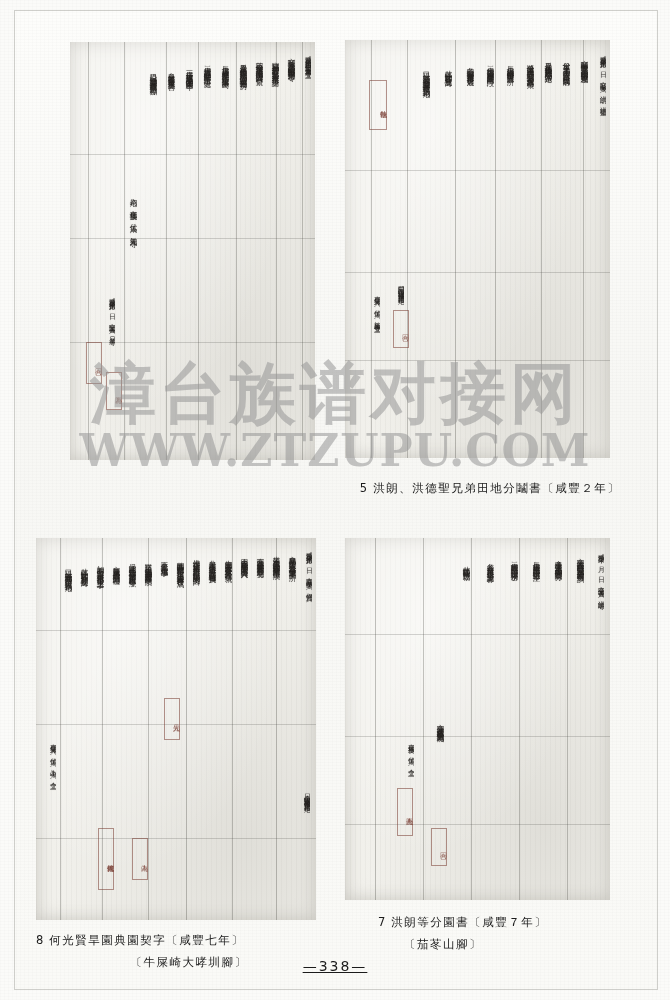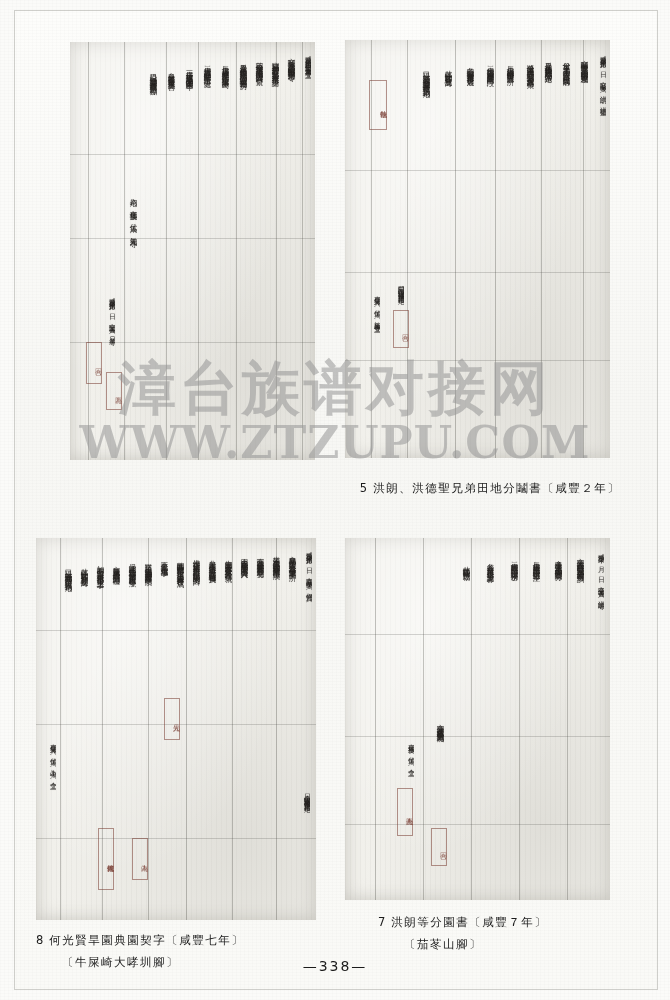--- a/index.html
+++ b/index.html
@@ -115,22 +115,22 @@
 
   
   .wm {
     position: absolute;
     left: 0; right: 0;
     text-align: center;
     pointer-events: none;
     user-select: none;
   }
   .wm-cn {
-    font-family: Liberation Serif, serif;
-    font-size: 58px;
+    font-family: Liberation Sans, sans-serif;
+    font-size: 66px;
     font-weight: 700;
     color: rgba(150,150,150,0.55);
     letter-spacing: 4px;
     line-height: 1;
   }
   .wm-url {
     font-family: "DejaVu Serif", serif;
     font-size: 44px;
     font-weight: 700;
     color: rgba(150,150,150,0.55);
@@ -261,21 +261,21 @@
       <div class="col ink-blur" style="right:260px; top:200px; height:140px; font-size:7px;">在場知見人 代筆人 為中人 仝立</div>
       <div class="col ink-blur" style="right:6px; top:250px; height:120px; font-size:7px;">日仝中收過契面佛銀完足再炤</div>
     </div>
     <div class="seal" style="left:62px; top:290px; width:14px; height:60px;">代筆人何德城</div>
     <div class="seal" style="left:96px; top:300px; width:14px; height:40px;">為中人</div>
     <div class="seal" style="left:128px; top:160px; width:14px; height:40px;">知見人</div>
   </div>
 
   <div class="caption" style="left:36px; top:930px; width:280px;">
     <span class="num">8</span><span>何光賢旱園典園契字〔咸豐七年〕</span>
-    <span class="l2" style="margin-left:26px;">〔牛屎崎大哮圳腳〕</span>
+    <span class="l2" style="margin-left:26px;text-align:center;">〔牛屎崎大哮圳腳〕</span>
   </div>
 
   <div class="plate" style="left:345px; top:538px; width:265px; height:362px;">
     <div class="grain"></div>
     <div class="vrules">
       <i style="left:30px"></i>
         <i style="left:78px"></i>
         <i style="left:126px"></i>
       <i style="left:174px"></i>
         <i style="left:222px"></i>
@@ -303,14 +303,14 @@
   <div class="caption" style="left:378px; top:912px; width:270px;">
     <span class="num">7</span><span>洪朗等分園書〔咸豐７年〕</span>
     <span class="l2" style="margin-left:26px;">〔茄苳山腳〕</span>
   </div>
 
   <div class="wm" style="top:360px;">
     <div class="wm-cn">漳台族谱对接网</div>
     <div class="wm-url">WWW.ZTZUPU.COM</div>
   </div>
 
-  <div class="folio" style="top:958px;">—338—</div>
+  <div class="folio" style="top:958px;text-decoration:underline;">—338—</div>
 </div>
 
 </body></html>

